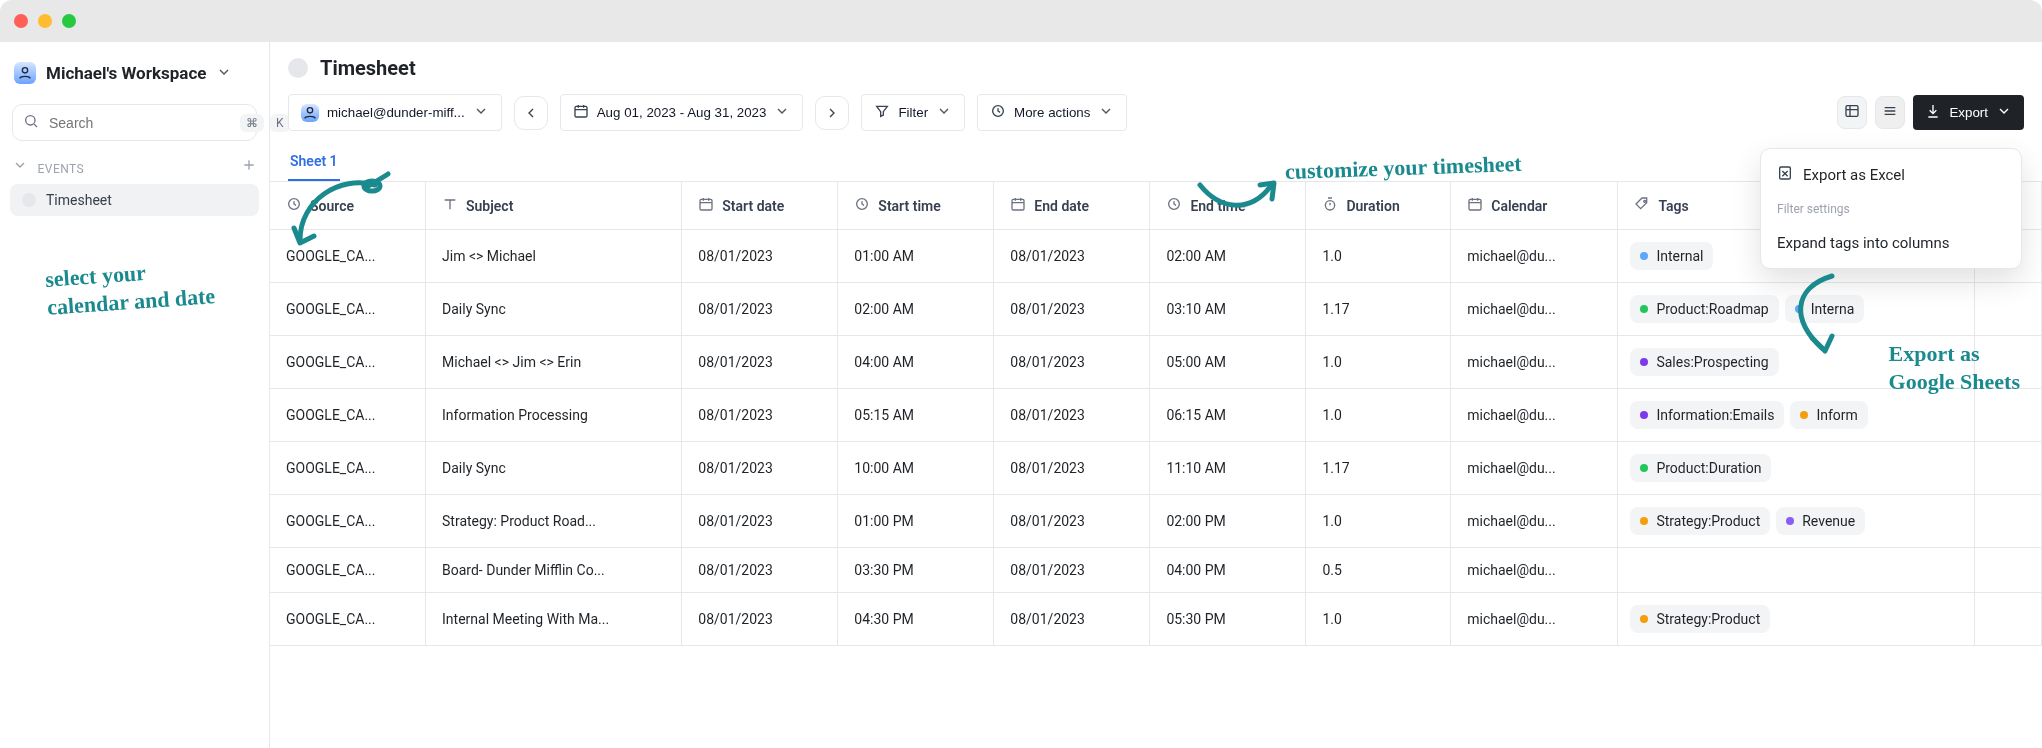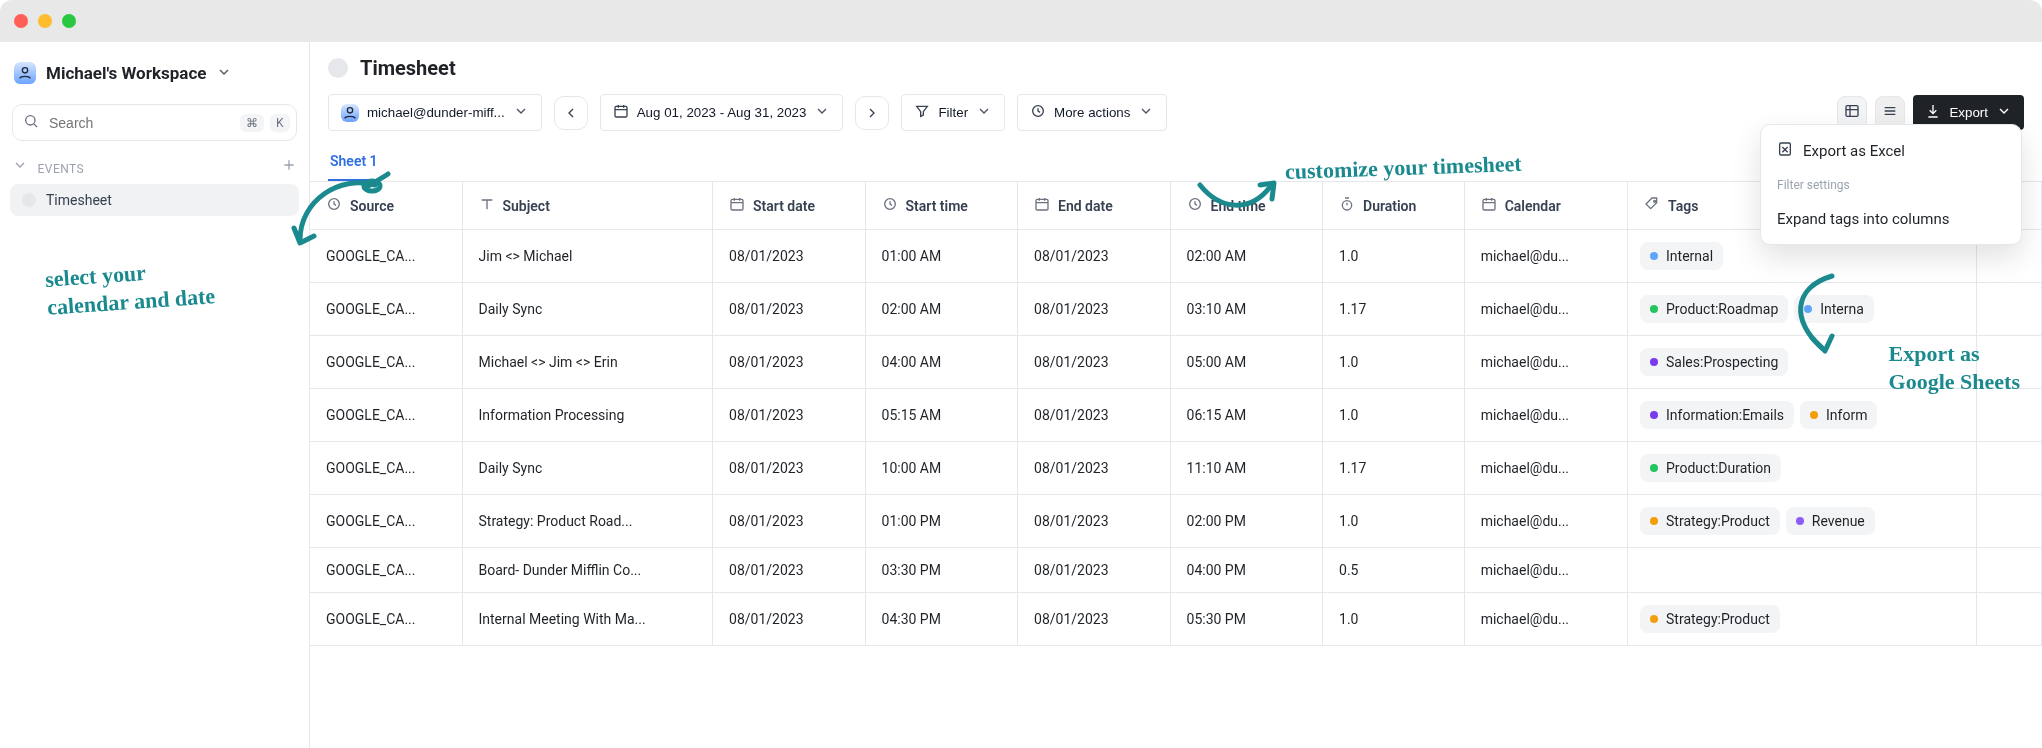--- a/index.html
+++ b/index.html
@@ -25,21 +25,21 @@
   .window{width:2042px;height:748px;position:relative;overflow:hidden;border-radius:12px;}
   .titlebar{height:42px;background:var(--titlebar);display:flex;align-items:center;padding:0 14px;gap:10px;}
   .dot{width:14px;height:14px;border-radius:50%;}
   .dot.red{background:#ff5f57}
   .dot.yellow{background:#febc2e}
   .dot.green{background:#28c840}
 
   .app{display:flex;height:calc(100% - 42px);}
 
   
-  .sidebar{width:310px;border-right:1px solid var(--border);display:flex;flex-direction:column;padding-top:10px;}
+  .sidebar{width:270px;border-right:1px solid var(--border);display:flex;flex-direction:column;padding-top:10px;}
   .workspace{display:flex;align-items:center;gap:10px;padding:10px 14px;}
   .avatar{width:22px;height:22px;border-radius:6px;background:linear-gradient(180deg,#d7e6ff,#6aa3ff);display:inline-flex;align-items:center;justify-content:center;}
   .avatar svg{width:16px;height:16px}
   .ws-title{font-weight:700;font-size:17px}
   .ws-caret{color:#6b7280}
 
   .search{margin:10px 12px 8px;display:flex;align-items:center;gap:8px;border:1px solid var(--border);border-radius:10px;padding:8px 10px;color:var(--muted);}
   .search input{border:none;outline:none;flex:1;font-size:14px;color:var(--text);background:transparent}
   .kbd{display:flex;gap:6px;align-items:center}
   .kbd span{background:var(--kbd-bg);border-radius:6px;padding:2px 6px;font-size:12px;color:#6b7280}
@@ -84,21 +84,21 @@
   th:first-child, td:first-child{border-left:none}
   th, td{border-right:1px solid var(--border)}
   td .ellipsis{max-width:220px;overflow:hidden;text-overflow:ellipsis;display:inline-block;vertical-align:bottom}
   .src .ellipsis{max-width:110px}
   td.tags{padding:10px 12px}
 
   .tag{display:inline-flex;align-items:center;gap:8px;background:var(--tag-bg);border-radius:8px;padding:6px 10px;margin:2px 6px 2px 0}
   .tag .swatch{width:8px;height:8px;border-radius:50%}
 
   
-  .dropdown{position:absolute;right:20px;top:124px;width:262px;background:#fff;border:1px solid var(--border);border-radius:10px;box-shadow:0 12px 30px rgba(0,0,0,.12);padding:6px;z-index:50}
+  .dropdown{position:absolute;right:20px;top:148px;width:262px;background:#fff;border:1px solid var(--border);border-radius:10px;box-shadow:0 12px 30px rgba(0,0,0,.12);padding:6px;z-index:50}
   .dd-item{display:flex;align-items:center;gap:10px;padding:10px 10px;border-radius:8px;cursor:pointer}
   .dd-header{font-size:12px;color:#9ca3af;padding:8px 10px}
   .dd-item.big-text{padding:10px 10px}
   .dd-item .txt{font-size:15px}
 
   
   .anno{position:absolute;font-family:"Comic Sans MS","Segoe Script","Bradley Hand",cursive;color:var(--teal);font-weight:600;line-height:1.25;font-size:22px;pointer-events:none;z-index:60}
   .anno.right{ text-align:left }
   .arrow{position:absolute;color:var(--teal);pointer-events:none;z-index:59}
   .rotL{transform:rotate(-4deg)}

